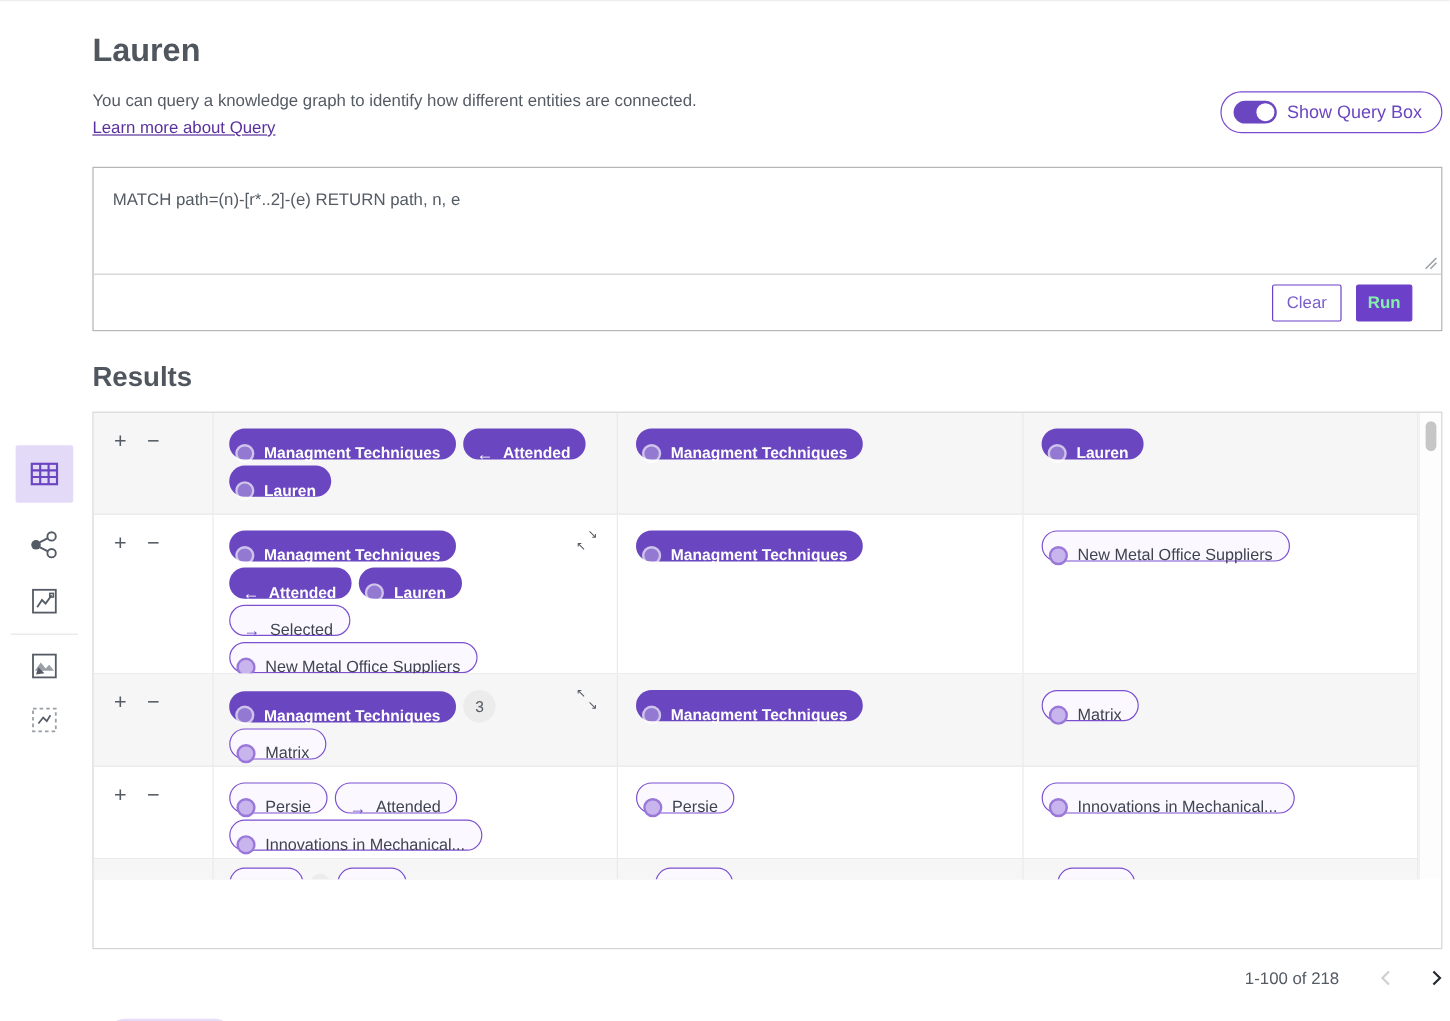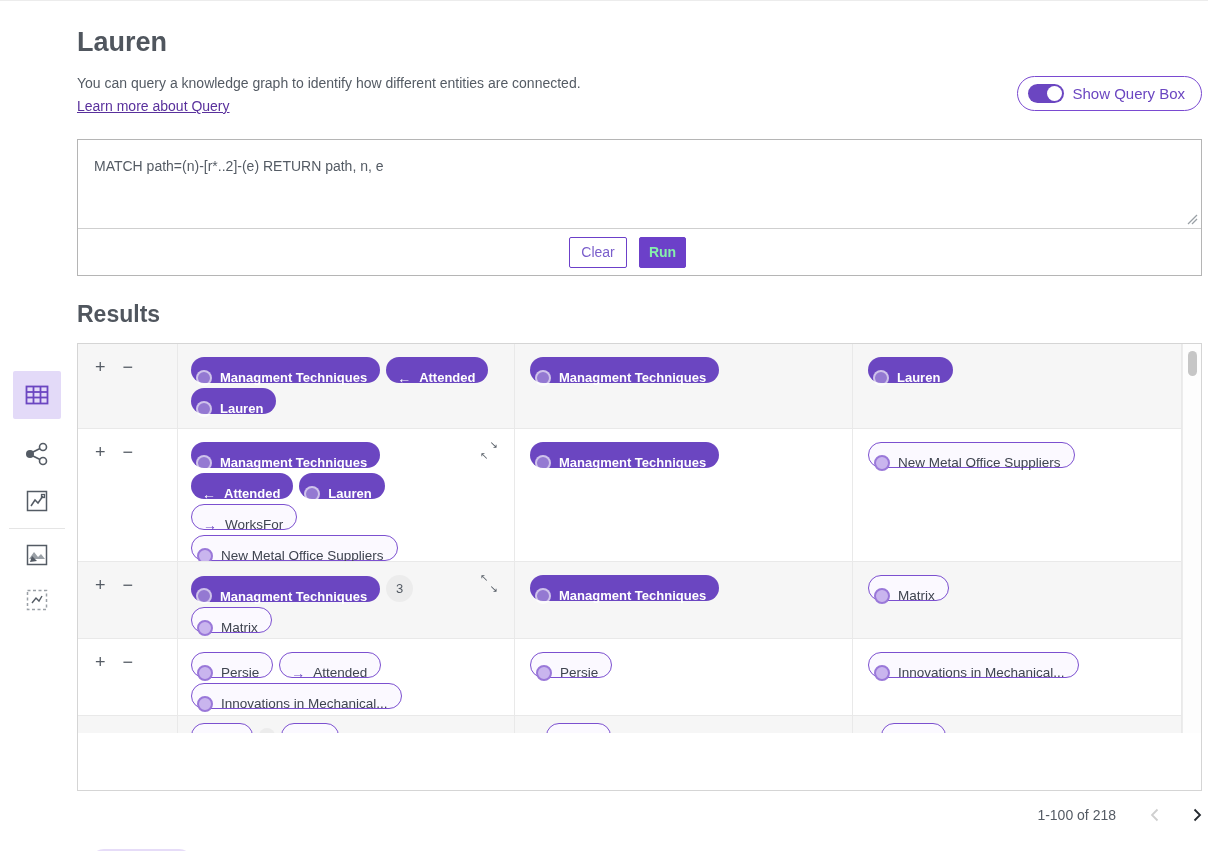--- a/index.html
+++ b/index.html
@@ -11,21 +11,21 @@
   .q-desc  { position:absolute; left:77px; top:74px; font-size:14px; color:#545b64; }
   .q-link  { position:absolute; left:77px; top:97px; font-size:14px; font-weight:normal; color:#59309c; text-decoration:underline; cursor:pointer; }
   .toggle-pill { position:absolute; right:6px; top:75px; height:35px; border:1px solid #7a4ad1; border-radius:18px; display:flex; align-items:center; gap:8px; padding:0 16px 0 10px; color:#6b46c1; font-size:15px; cursor:pointer; background:#fff;justify-content:flex-end; }
   .switch { position:relative; width:36px; height:19px; border-radius:10px; background:#6b46c1; display:inline-block; }
   .switch .knob { position:absolute; right:2px; top:2px; width:15px; height:15px; border-radius:50%; background:#fff; }
 
   
   .query-box { position:absolute; left:77px; top:138px; width:1125px; height:137px; border:1px solid #b5b5b5; background:#fff; }
   .query-text { position:relative; height:89px; border-bottom:1px solid #cfcfcf; padding:18px 16px; font-size:14px; color:#545b64; }
   .resize-handle { position:absolute; right:3px; bottom:3px; width:12px; height:12px; }
-  .query-actions { height:46px; display:flex; justify-content:center; align-items:center; gap:12px; padding-right:24px; }
+  .query-actions { height:46px; display:flex; justify-content:flex-end; align-items:center; gap:12px; padding-right:24px; }
   .btn { height:31px; font-size:14px; border-radius:2px; display:inline-flex; align-items:center; justify-content:center; cursor:pointer; }
   .btn.clear { width:58px; border:1px solid #6c40c9; color:#7a5ecb; background:#fff; }
   .btn.run { width:47px; background:#6c40c9; color:#86efac; font-weight:bold; border:1px solid #6c40c9; }
 
   
   .r-title { position:absolute; left:77px; top:300px; font-size:23px; font-weight:bold; color:#50565e; }
   .rtable { position:absolute; left:77px; top:342px; width:1125px; height:448px; border:1px solid #d5d5d5; background:#fff; }
   .thead { display:flex; height:58px; background:#eaeaea; border-bottom:1px solid #d5d5d5; align-items:center; font-size:14px; color:#16191f; }
   .th { padding-left:19px; height:100%; display:flex; align-items:center; border-right:1px solid #dedede; }
   .th:last-child { border-right:none; flex:1; }
@@ -208,21 +208,21 @@
                   <span>Attended</span>
                 </span>
                 <span class="pill filled">
                   <span class="circ"></span>
                   <span>Lauren</span>
                 </span>
               </div>
               <div class="line">
                 <span class="pill outline">
                   <span class="arr">→</span>
-                  <span>WorksFor</span>
+                  <span>Selected</span>
                 </span>
               </div>
               <div class="line">
                 <span class="pill outline">
                   <span class="circ"></span>
                   <span>New Metal Office Suppliers</span>
                 </span>
               </div>
               <div class="expand collapse">
                 <span class="a1">↘</span>

